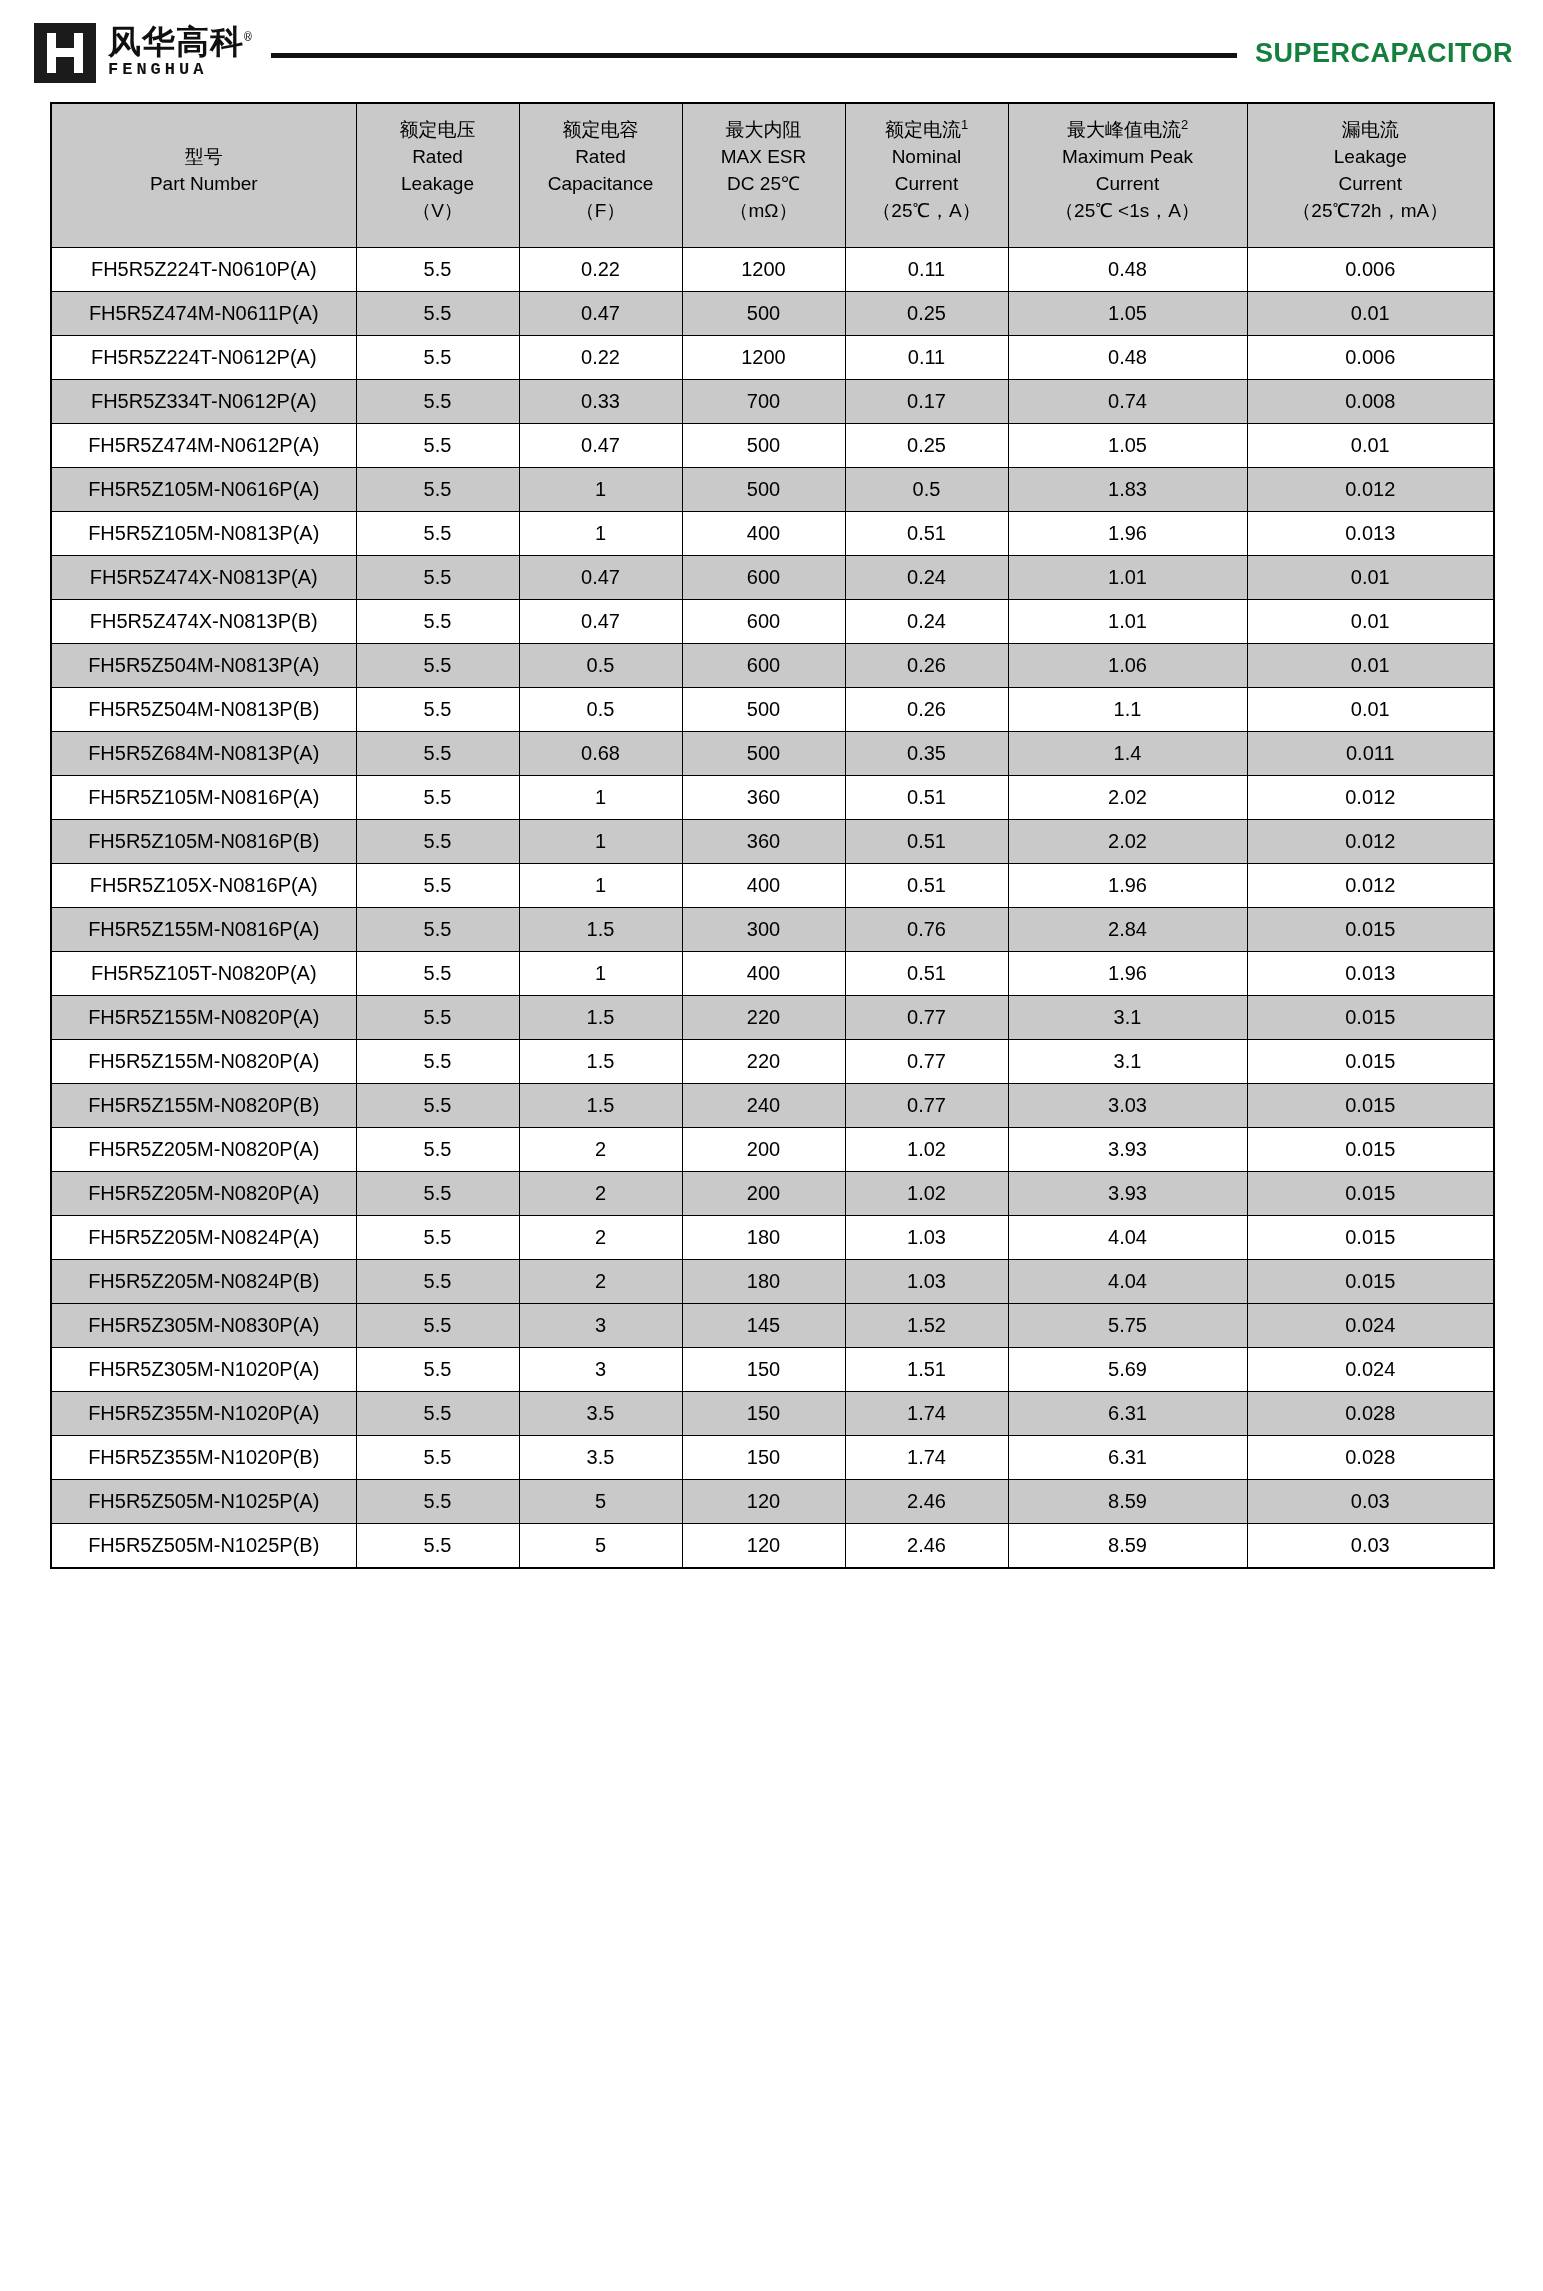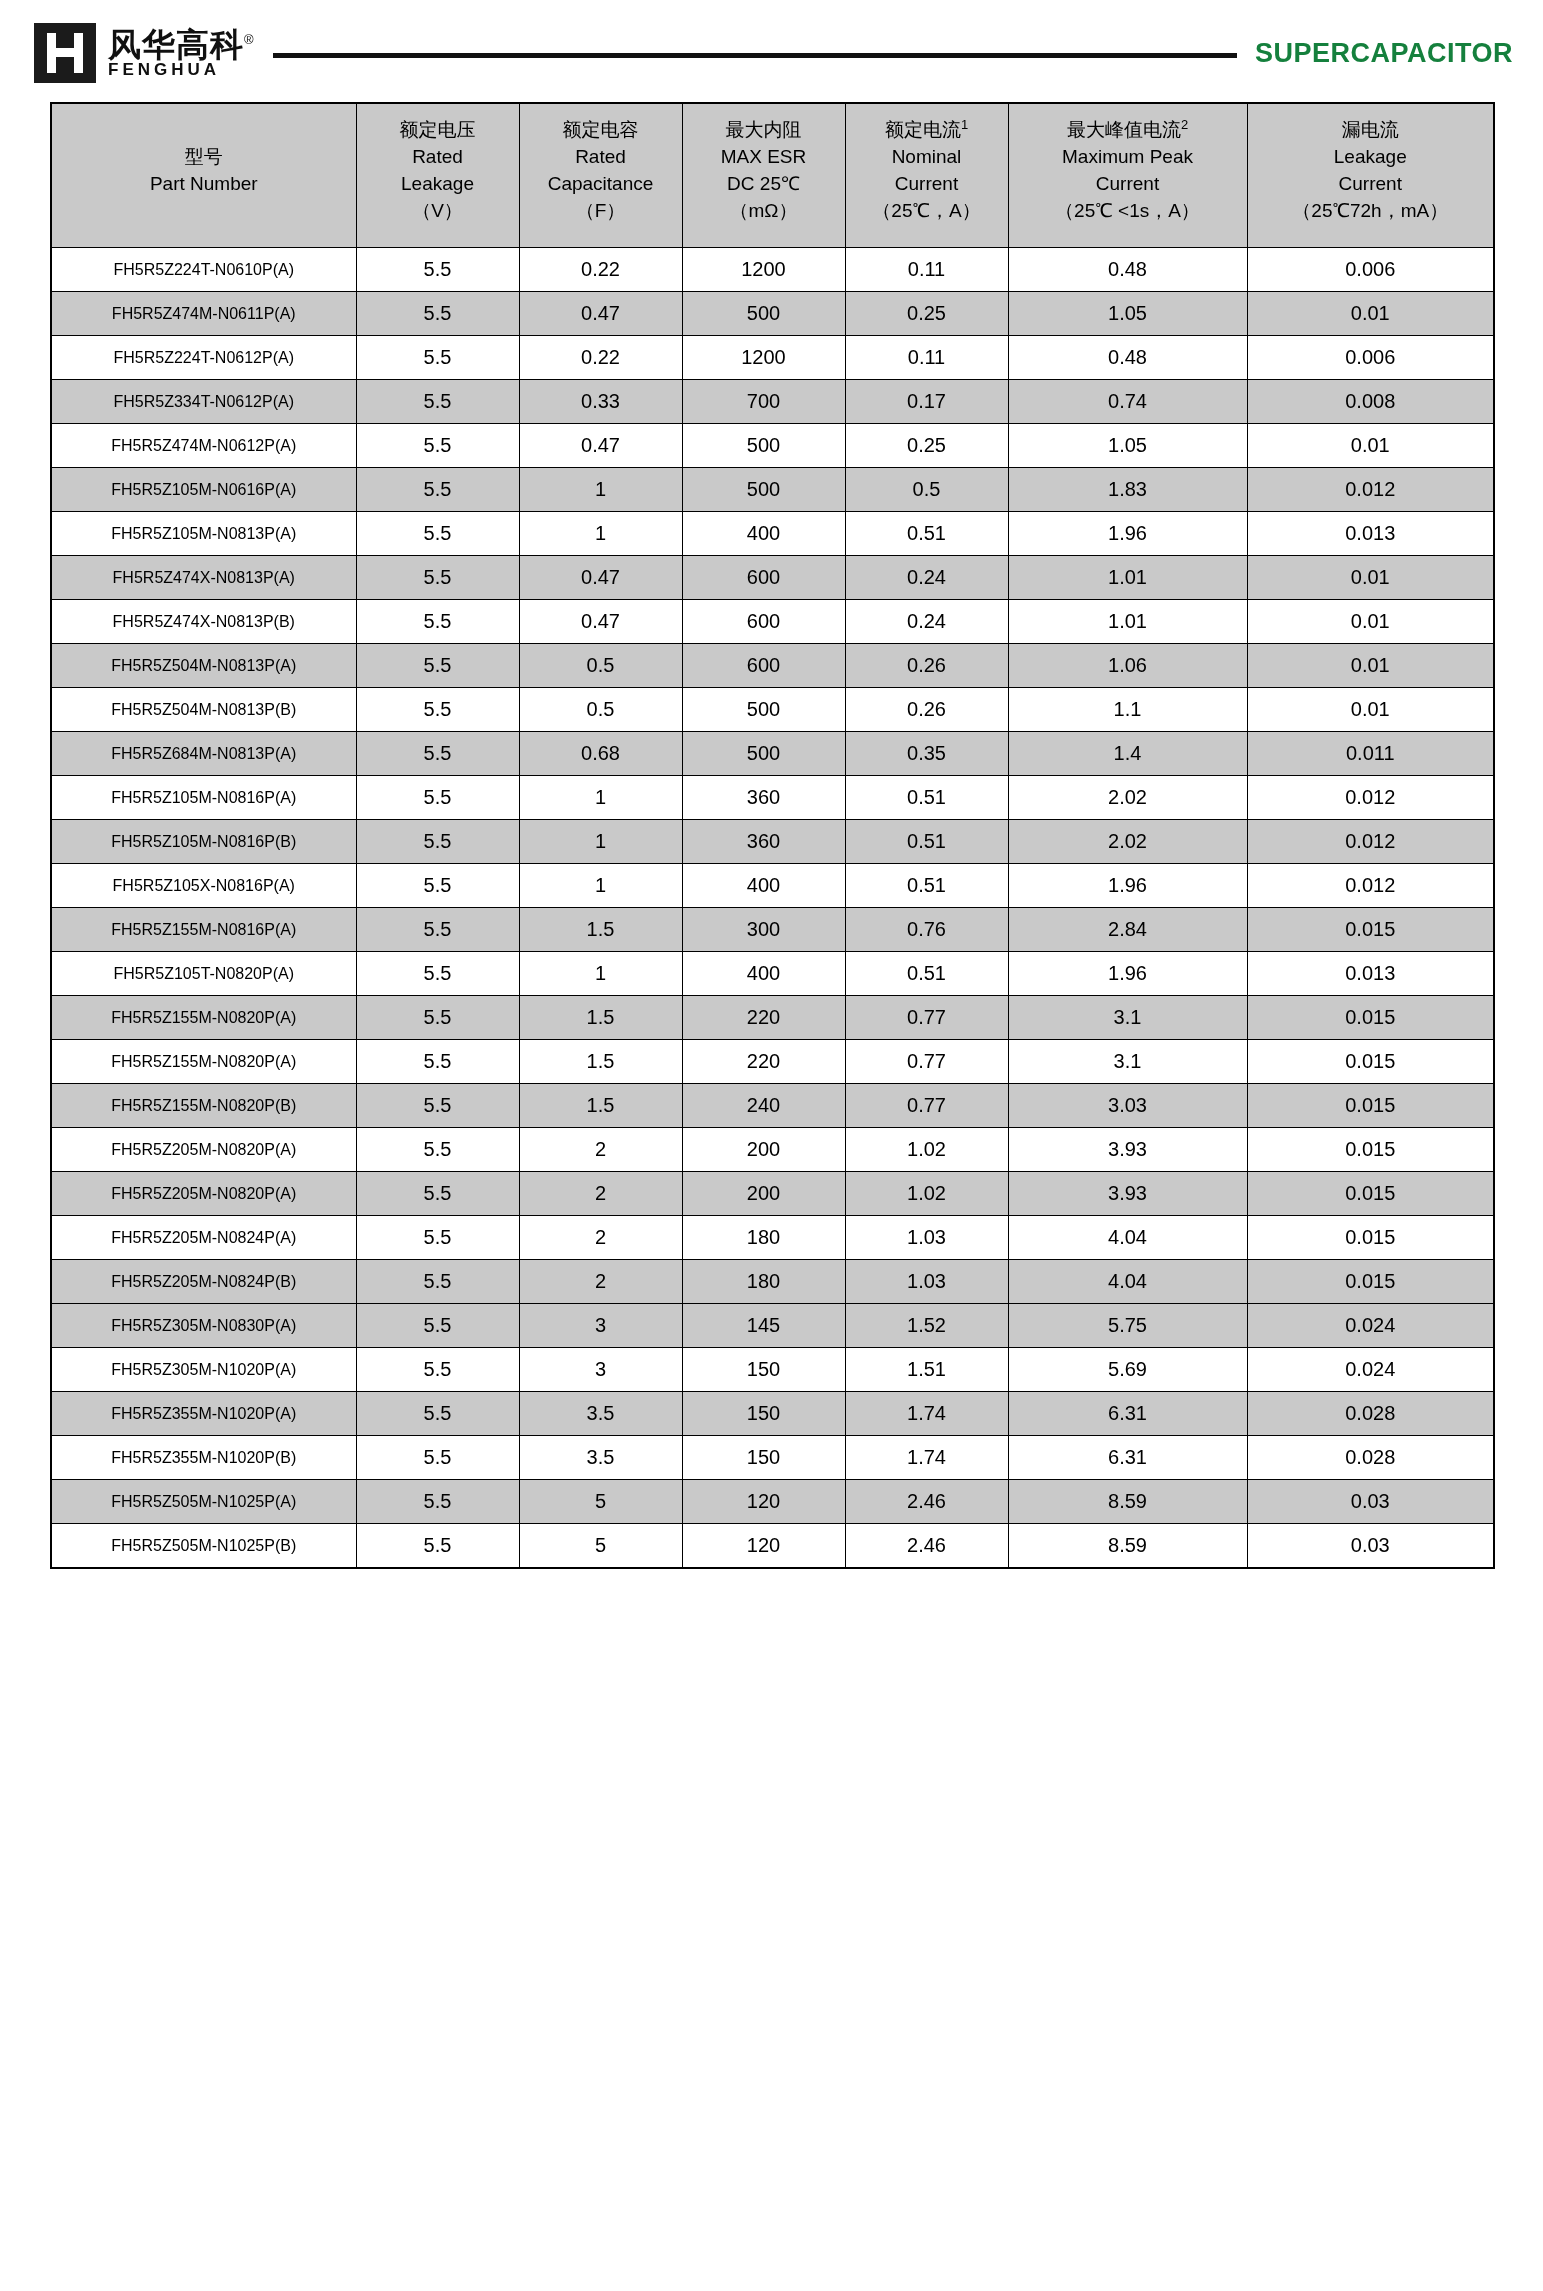--- a/index.html
+++ b/index.html
@@ -45,20 +45,21 @@
     background: #ffffff;
   }
   .logo-mark .bar-a { left: 13px; top: 10px; width: 9px; height: 40px; }
   .logo-mark .bar-b { left: 40px; top: 10px; width: 9px; height: 40px; }
   .logo-mark .bar-c { left: 13px; top: 25px; width: 36px; height: 9px; }
   .logo-text {
     display: flex;
     flex-direction: column;
     justify-content: center;
     line-height: 1;
+    font-family: Liberation Mono, monospace;
   }
   .logo-cn {
     font-size: 33px;
     font-weight: bold;
     letter-spacing: 1px;
     color: #101010;
   }
   .logo-cn .reg {
     font-size: 13px;
     vertical-align: super;
@@ -123,21 +124,21 @@
     border: 1px solid #000000;
     font-size: 20px;
     text-align: center;
     vertical-align: middle;
     height: 43px;
     padding: 0 4px;
     white-space: nowrap;
   }
   table.spec tbody tr.odd td { background: #ffffff; }
   table.spec tbody tr.even td { background: #c9c9c9; }
-  table.spec td.part { font-size: 16px; }
+  table.spec td.part { font-size: 20px; }
 </style>
 </head>
 <body>
 
 <div class="page">
 
   <div class="header">
     <div class="logo-block">
       <div class="logo-mark">
         <span class="bar-a"></span>

